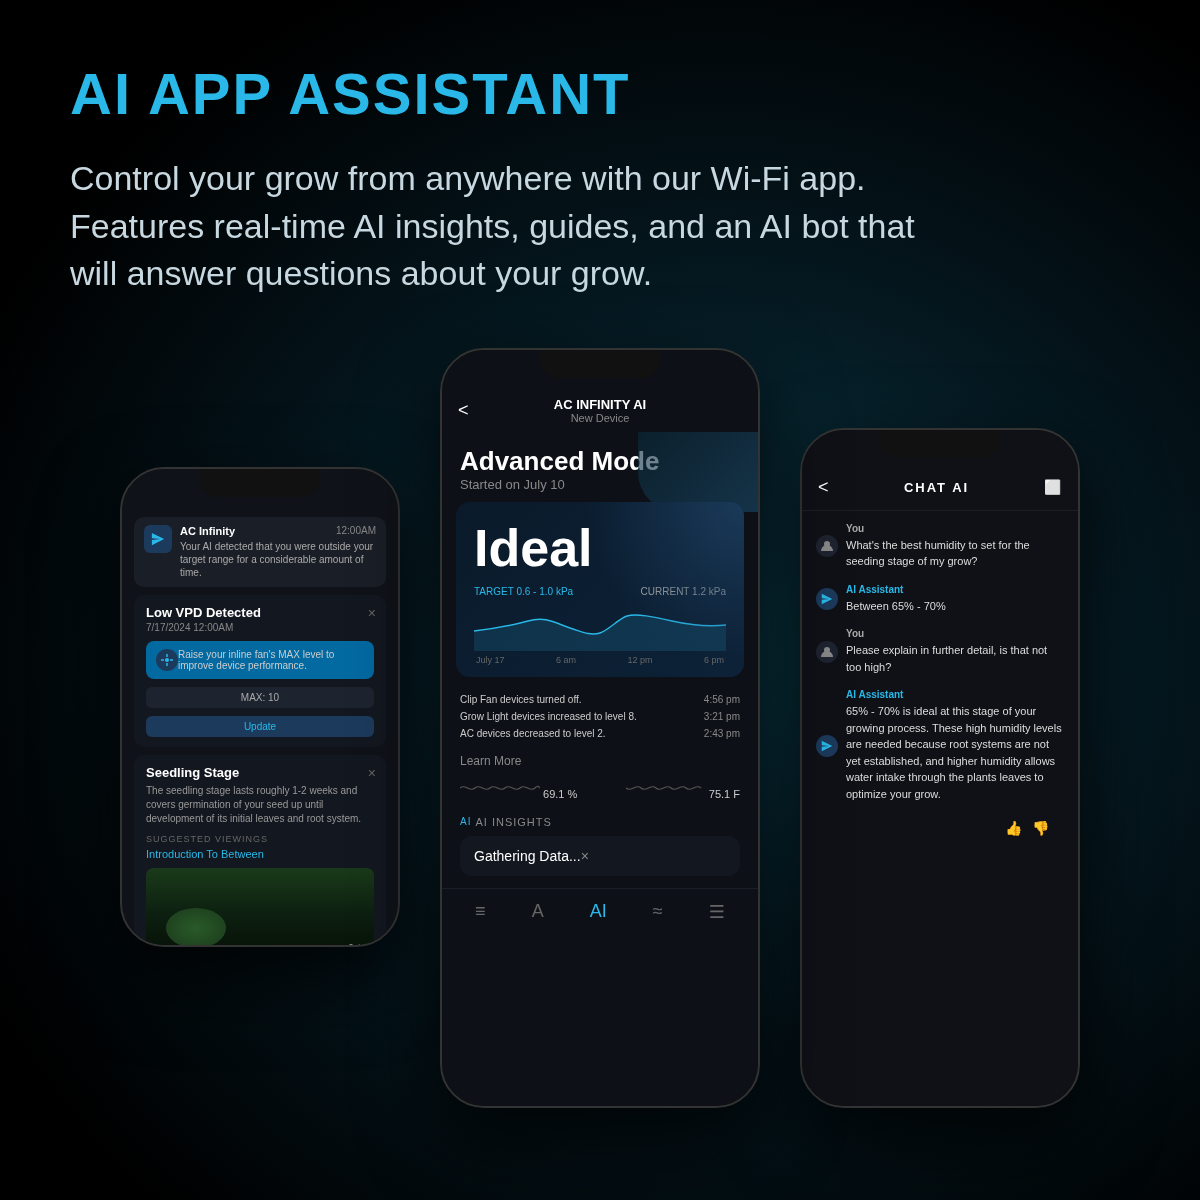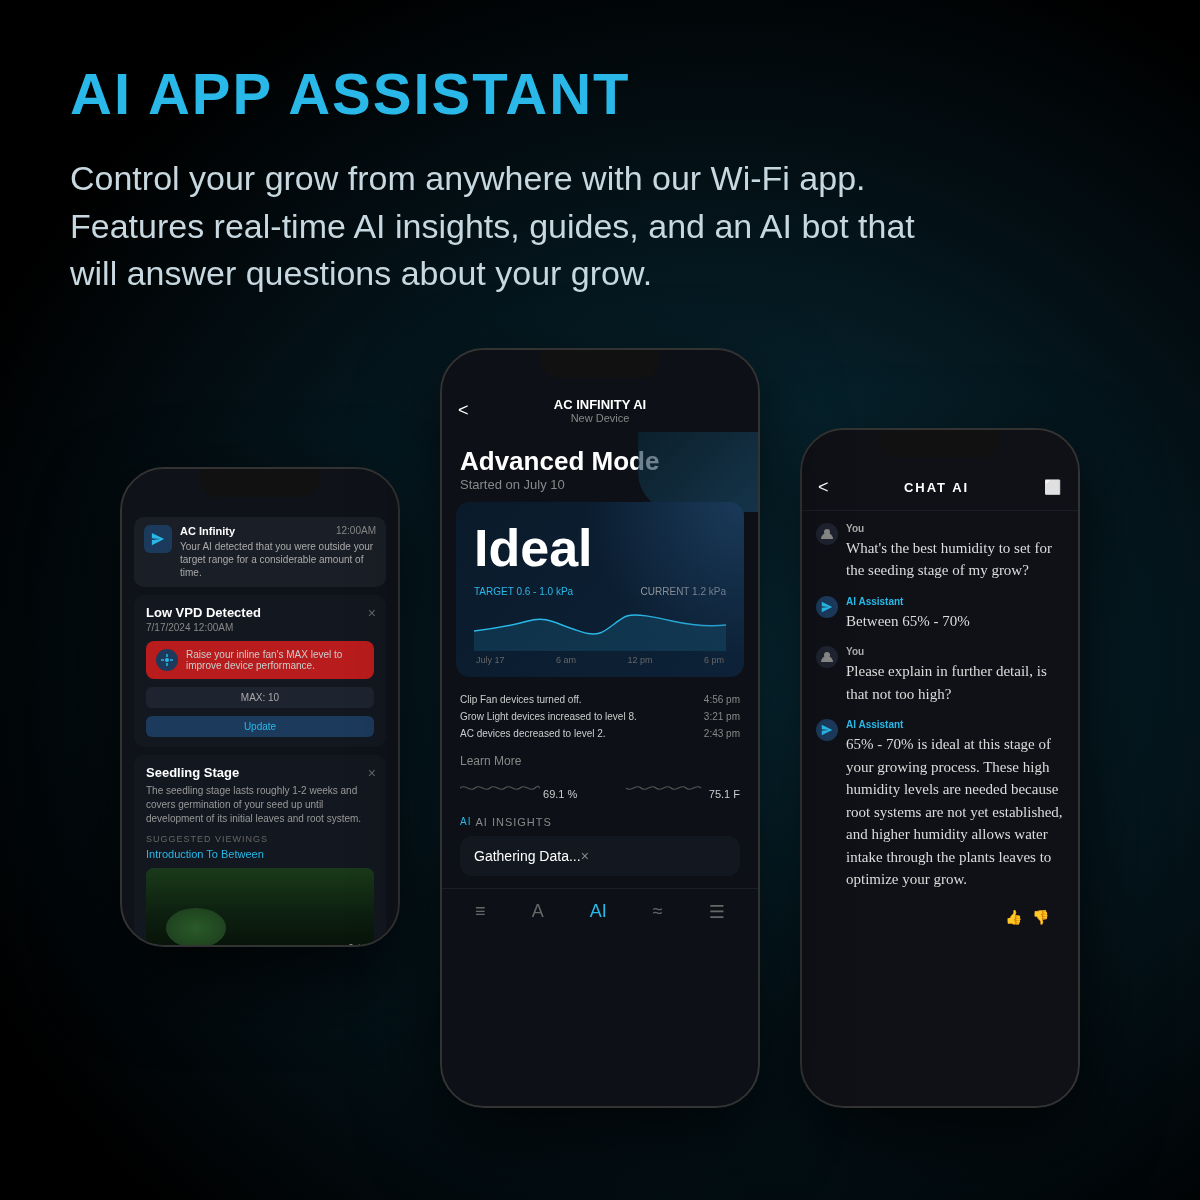--- a/index.html
+++ b/index.html
@@ -168,26 +168,26 @@
 
     .alert-title { font-size: 13px; font-weight: 700; color: #fff; margin-bottom: 2px; }
     .alert-date { font-size: 10px; color: #888; margin-bottom: 8px; }
     .alert-close {
       position: absolute;
       top: 10px; right: 10px;
       color: #666; font-size: 14px;
     }
 
     .alert-action {
-      background: #b91c1c;
+      background: #0369a1;
       border-radius: 8px;
       padding: 8px 10px;
       display: flex;
       align-items: center;
-      gap: 8px;
+      gap: 0;
       margin-bottom: 8px;
     }
 
     .action-icon {
       width: 22px; height: 22px;
       background: #1c3a5c;
       border-radius: 50%;
       display: flex;
       align-items: center;
       justify-content: center;
@@ -448,21 +448,21 @@
     .chat-messages {
       padding: 12px 14px;
       overflow-y: auto;
       height: calc(100% - 100px);
     }
 
     .message-row {
       display: flex;
       gap: 8px;
       margin-bottom: 14px;
-      align-items: flex-start;
+      align-items: center;
     }
 
     .avatar {
       width: 22px; height: 22px;
       border-radius: 50%;
       background: #1e2330;
       display: flex;
       align-items: center;
       justify-content: center;
       flex-shrink: 0;
@@ -470,21 +470,21 @@
       color: #aaa;
     }
 
     .avatar.ai {
       background: #1c3a5c;
     }
 
     .message-content { flex: 1; }
     .message-sender { font-size: 10px; font-weight: 600; color: #aaa; margin-bottom: 3px; }
     .message-sender.ai-sender { color: #29b8e8; }
-    .message-text { font-size: 15px; color: #ddd; line-height: 1.5; font-family: Liberation Serif, serif; }
+    .message-text { font-size: 11px; color: #ddd; line-height: 1.5; }
 
     .feedback-row {
       display: flex;
       justify-content: flex-end;
       gap: 10px;
       padding: 4px 14px;
     }
 
     .feedback-btn { color: #555; font-size: 14px; }
 

